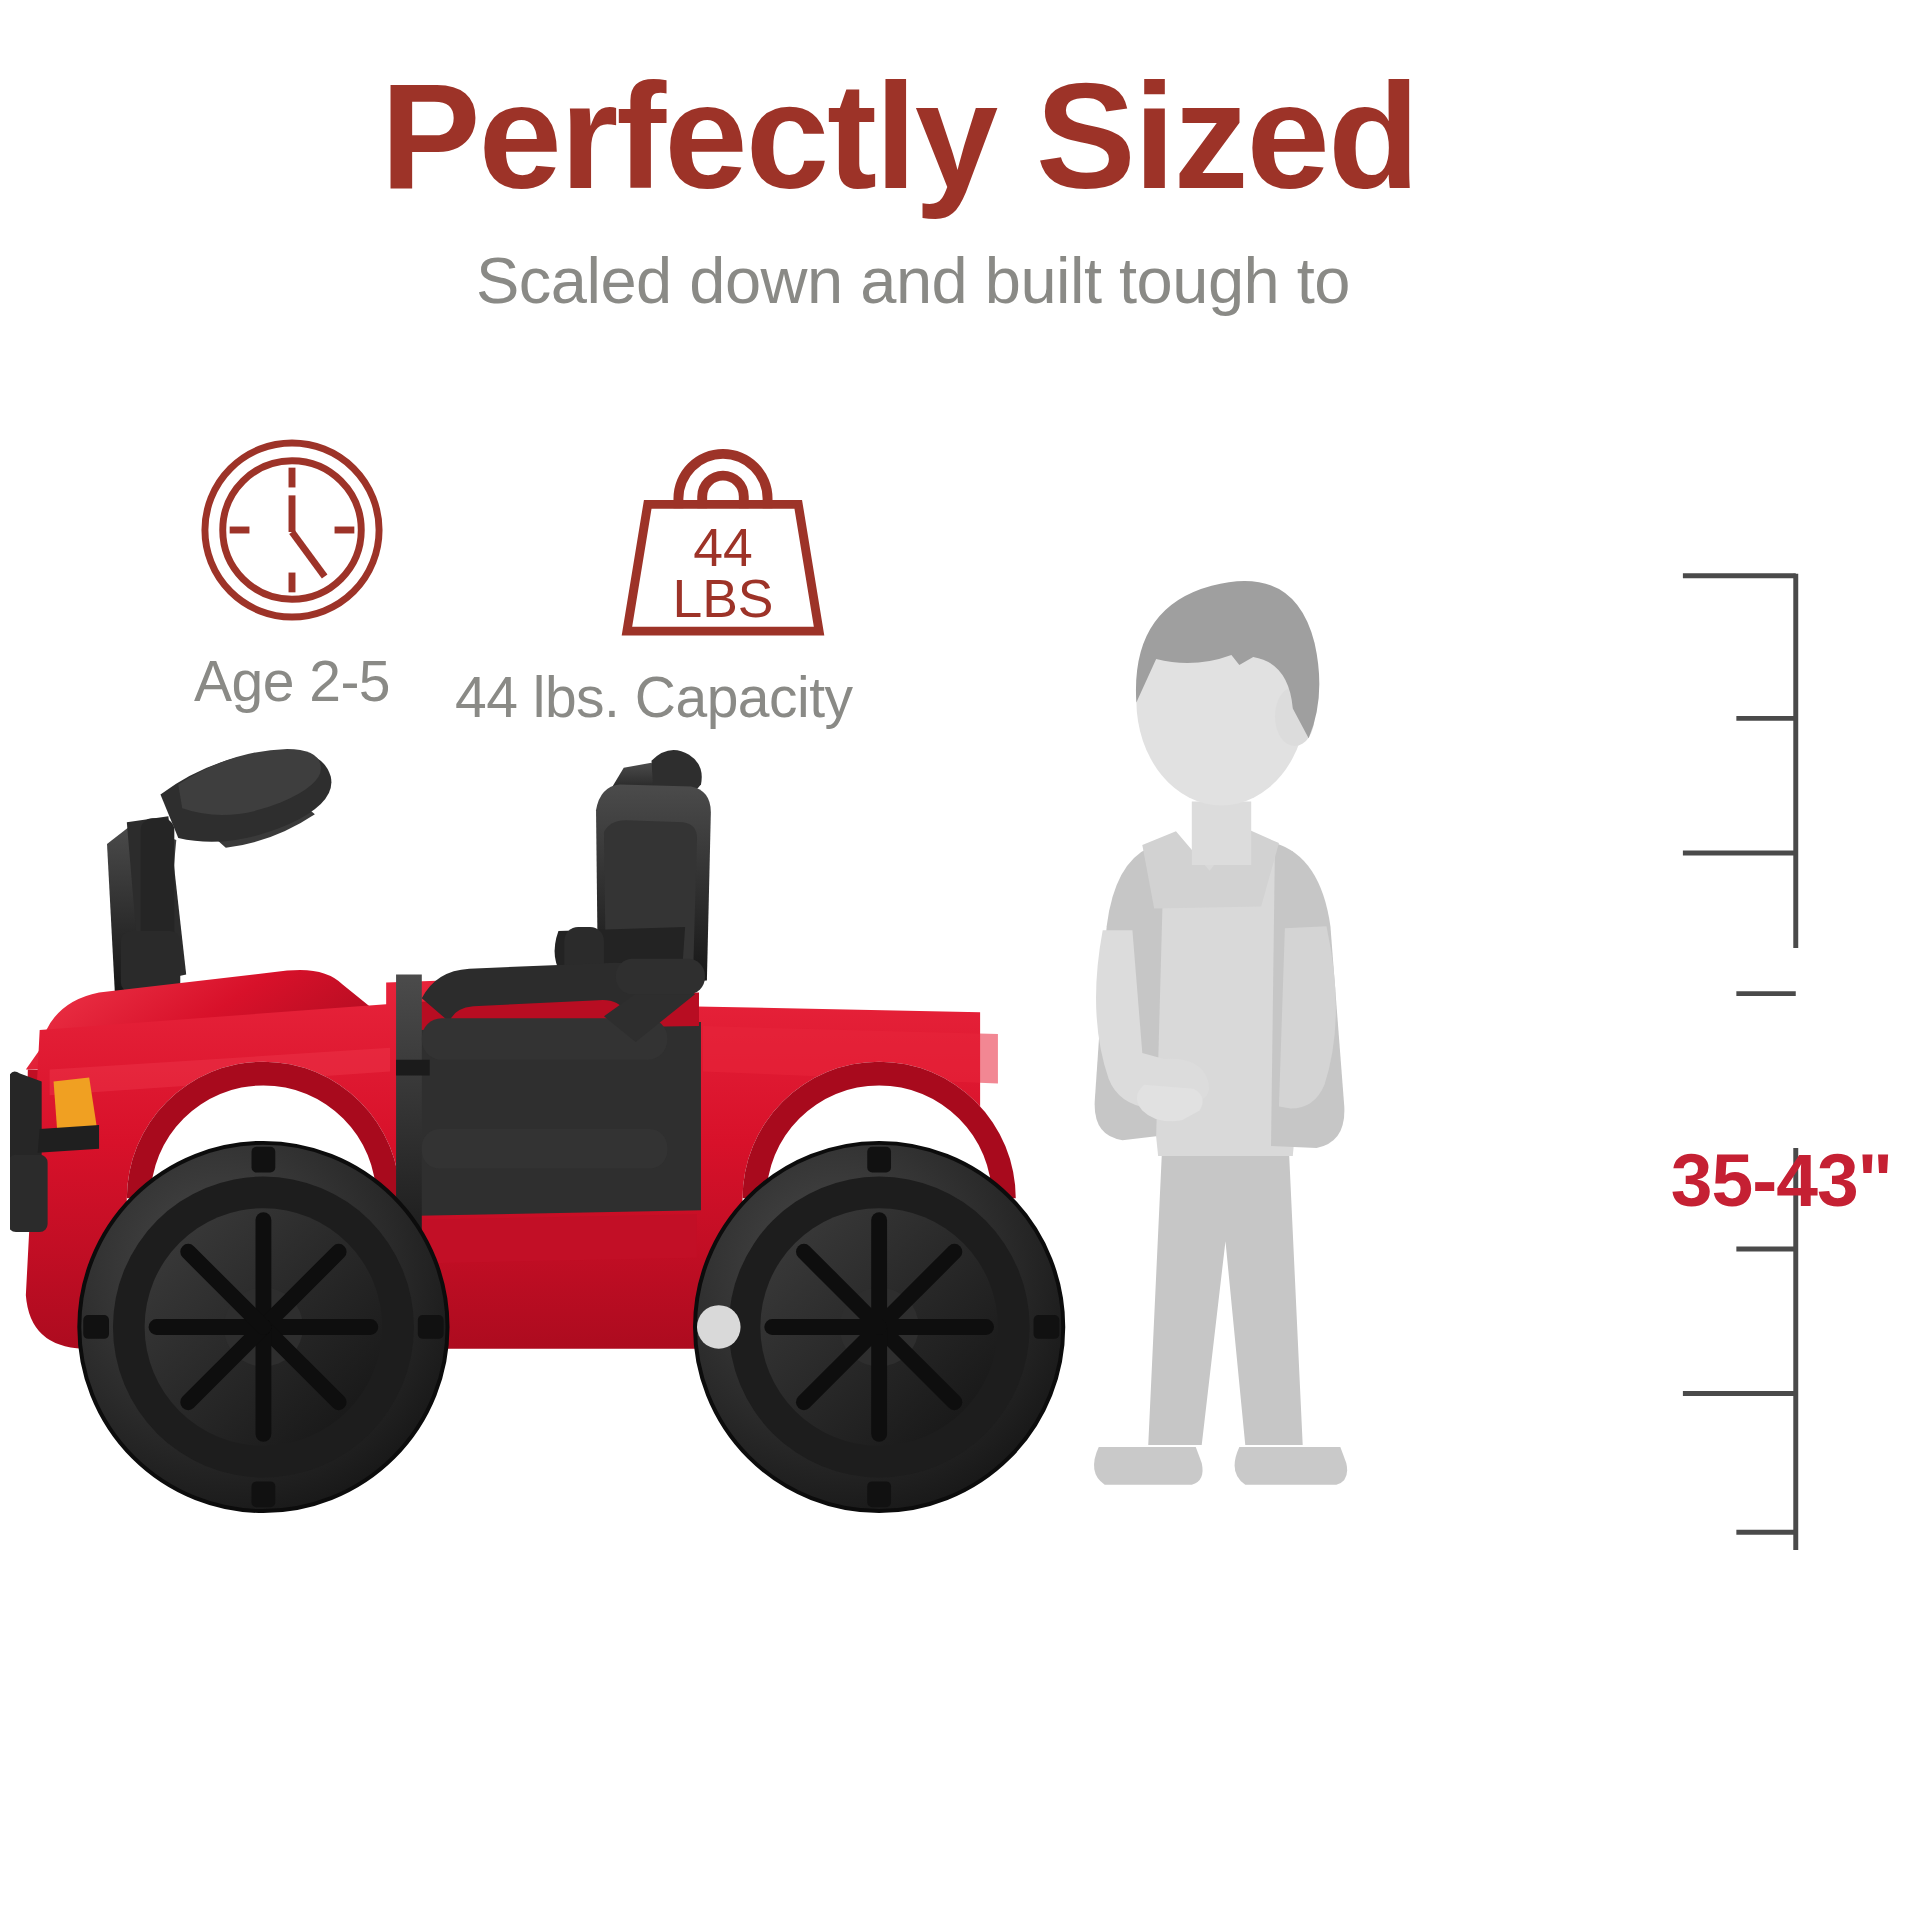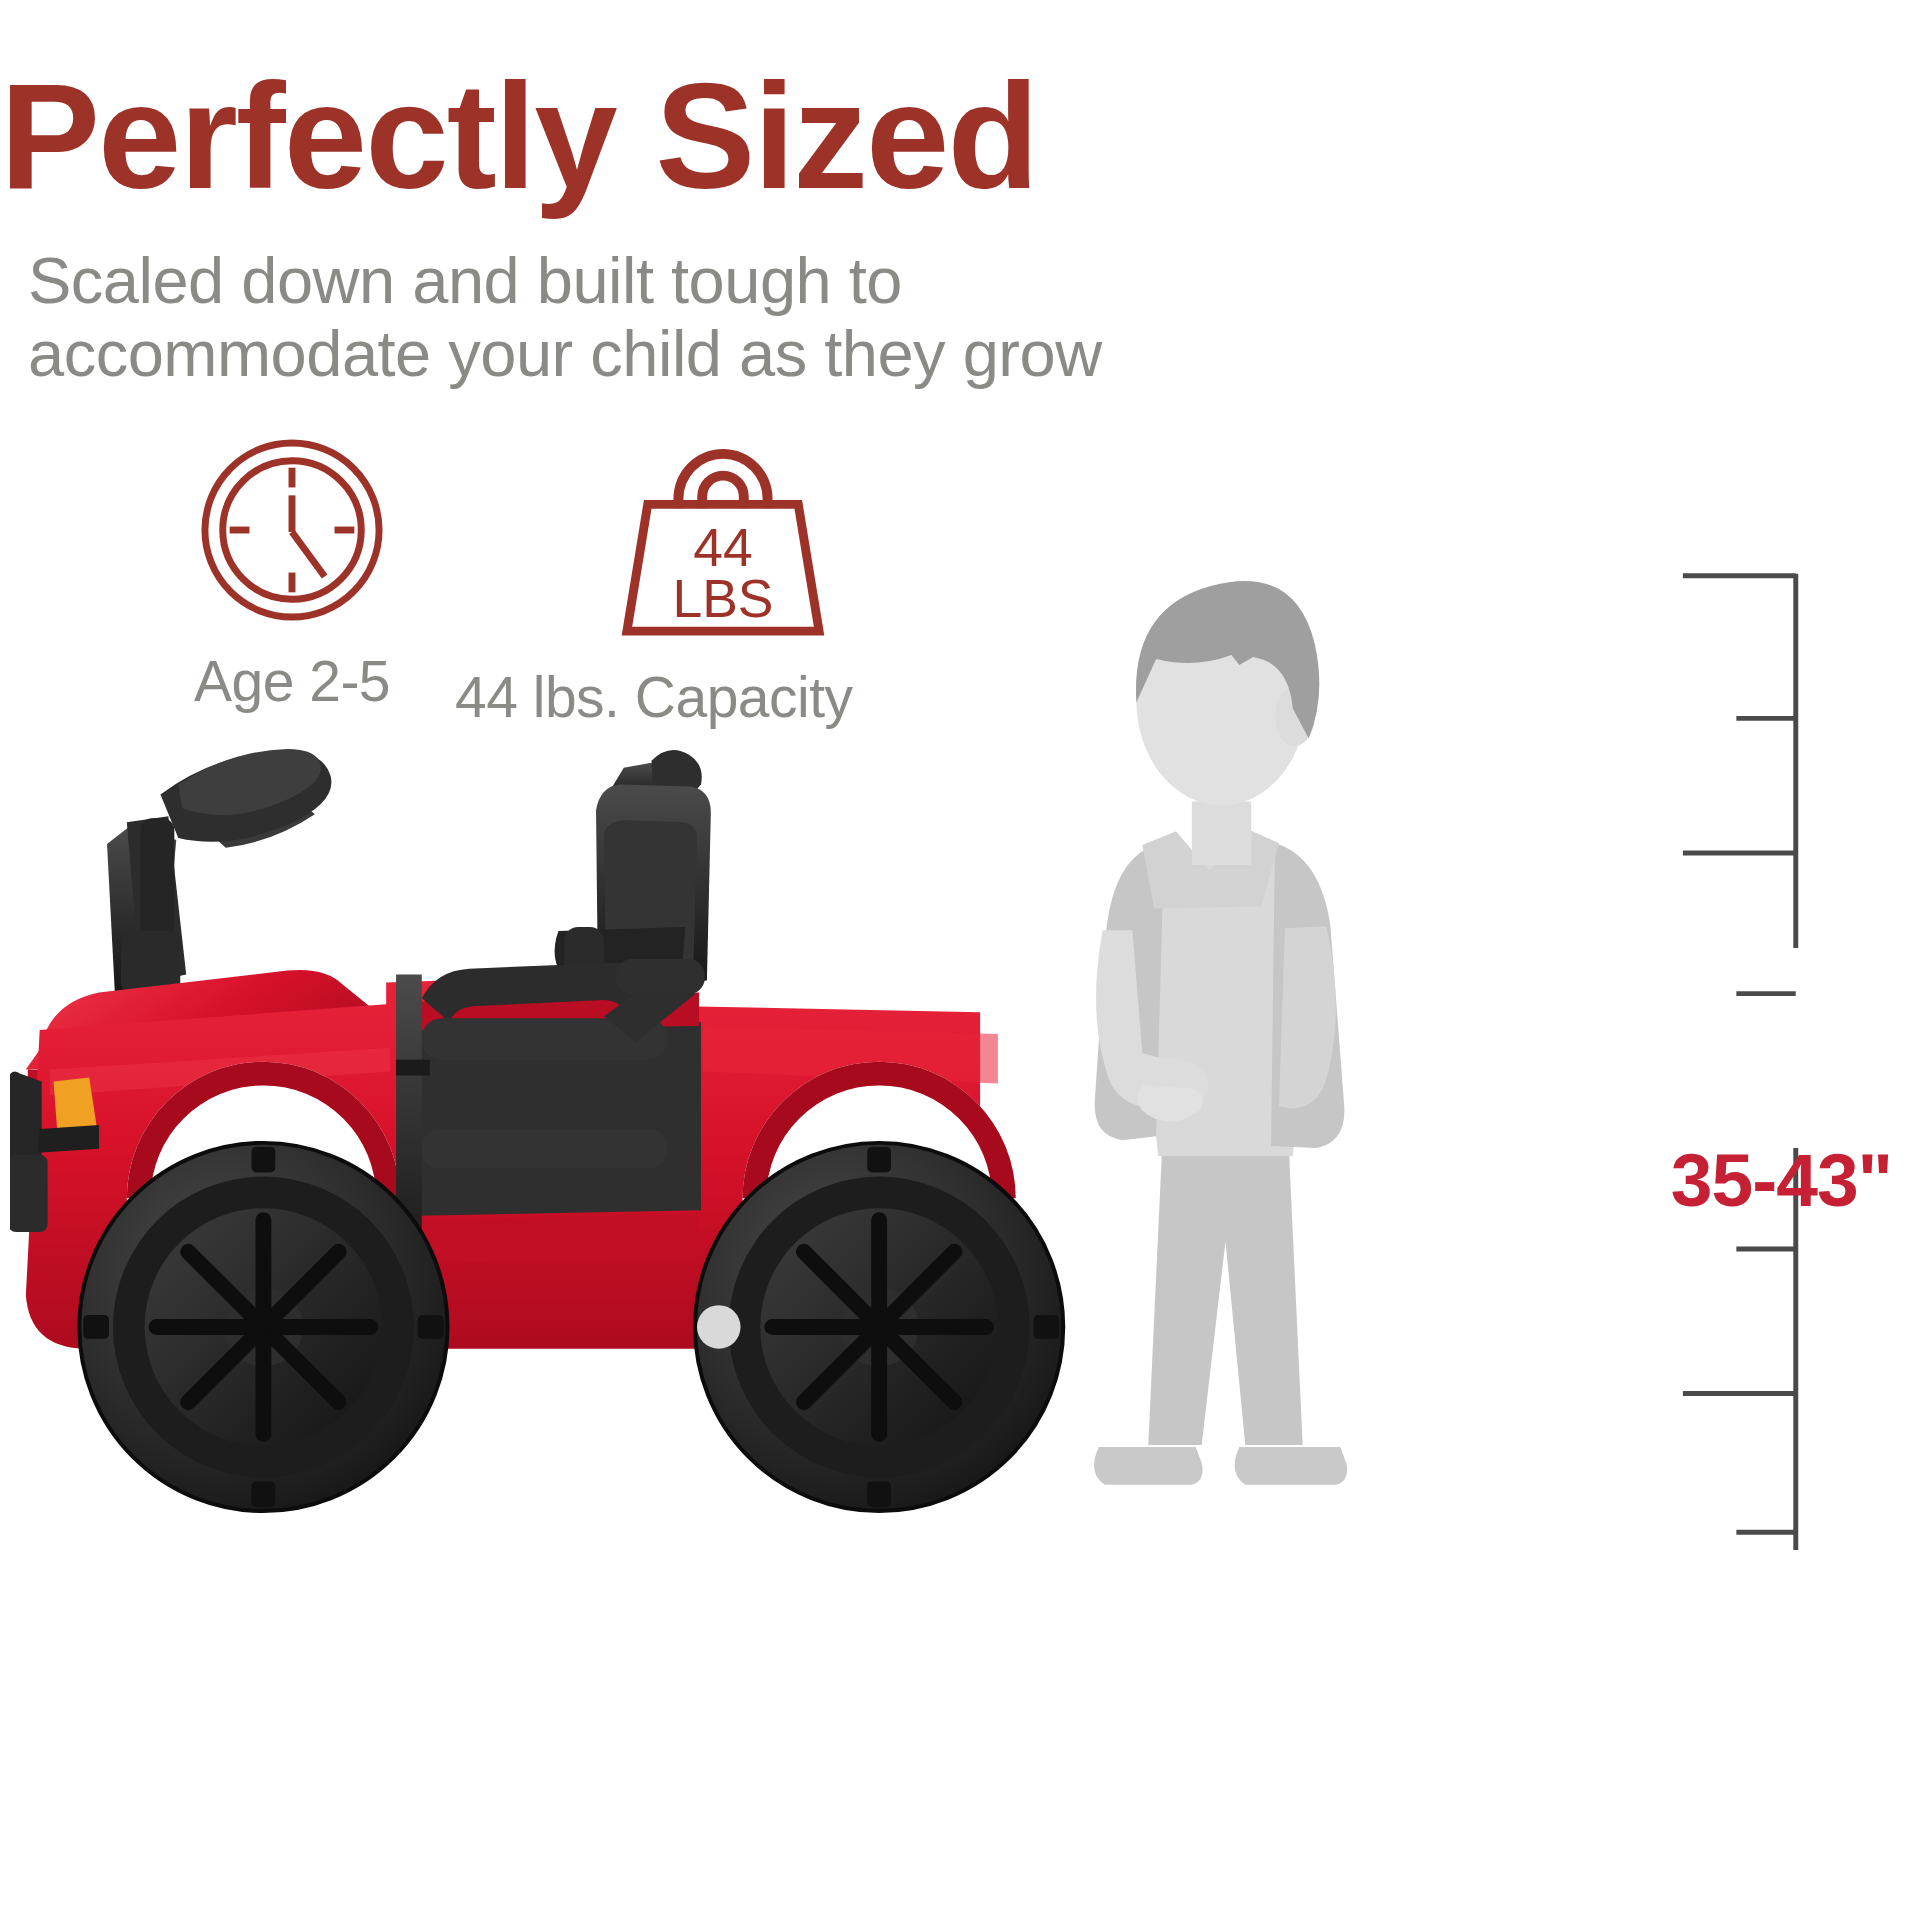--- a/index.html
+++ b/index.html
@@ -1,20 +1,20 @@
 <!DOCTYPE html>
 <html><head>
 <meta charset="utf-8">
 <style>
   html,body{margin:0;padding:0;background:#ffffff;}
   body{width:1927px;height:1927px;position:relative;overflow:hidden;
        font-family:"Liberation Sans", sans-serif;}
 
   
-  #header{position:absolute;left:0;top:0;width:1798px;}
+  #header{position:absolute;left:0;top:0;width:1798px;text-align:center;}
   #title{
     font-size:150px;
     font-weight:bold;
     line-height:1.0;
     letter-spacing:-2px;
     margin-top:61px;
     color:#9d3328;
     font-family:"Liberation Sans", sans-serif;
   }
   #subtitle{
@@ -63,21 +63,20 @@
     letter-spacing:-1px;
   }
 </style>
 </head>
 <body>
 
 <div id="header">
   <div id="title">Perfectly Sized</div>
   <div id="subtitle">
     <div>Scaled down and built tough to</div>
-    <div>accommodate your child as they grow</div>
   </div>
 </div>
 
 <div id="features">
 
   <div class="feature" id="feature-age">
     <div class="ficon">
       <svg width="188" height="188" viewBox="0 0 190 190">
         <circle cx="95" cy="95" r="88" fill="none" stroke="#9d3328" stroke-width="7"></circle>
         <circle cx="95" cy="95" r="70" fill="none" stroke="#9d3328" stroke-width="7"></circle>

